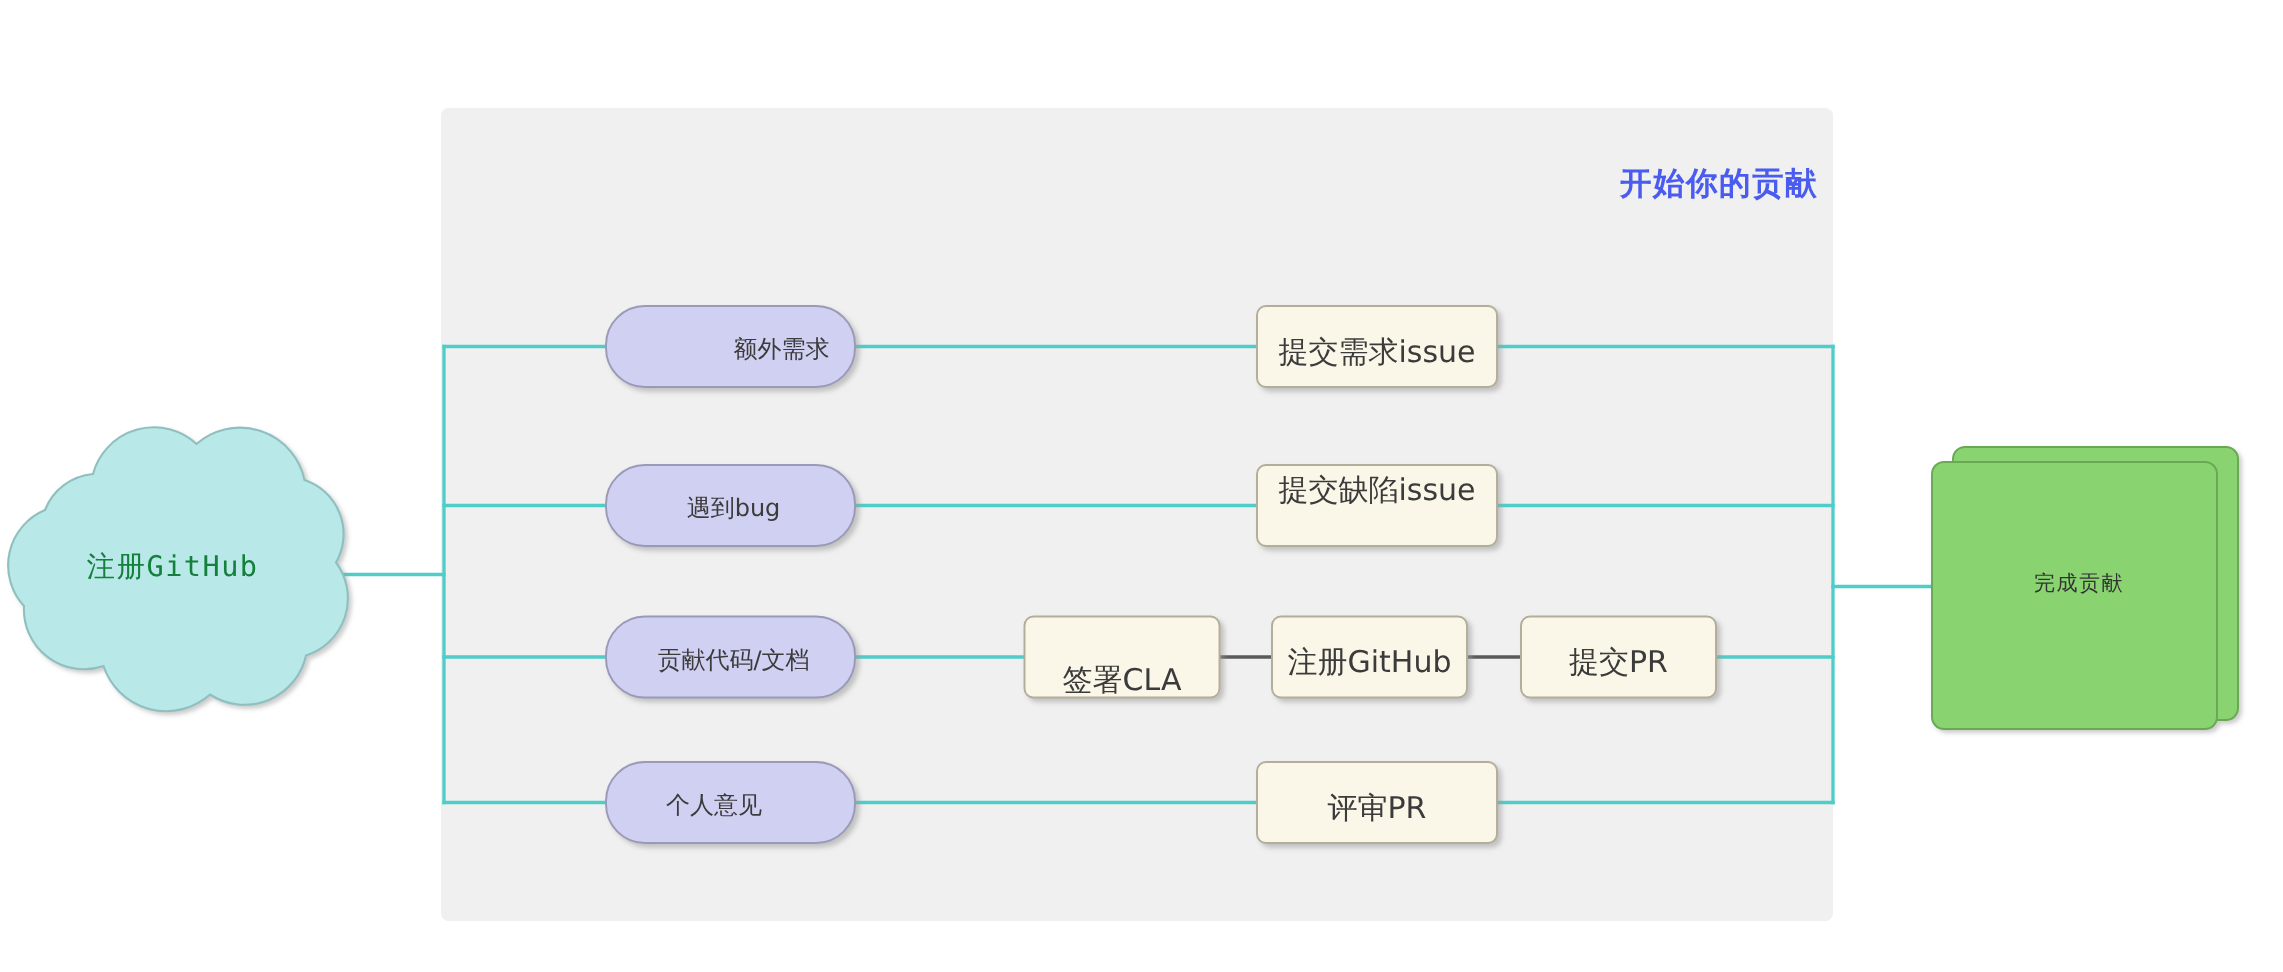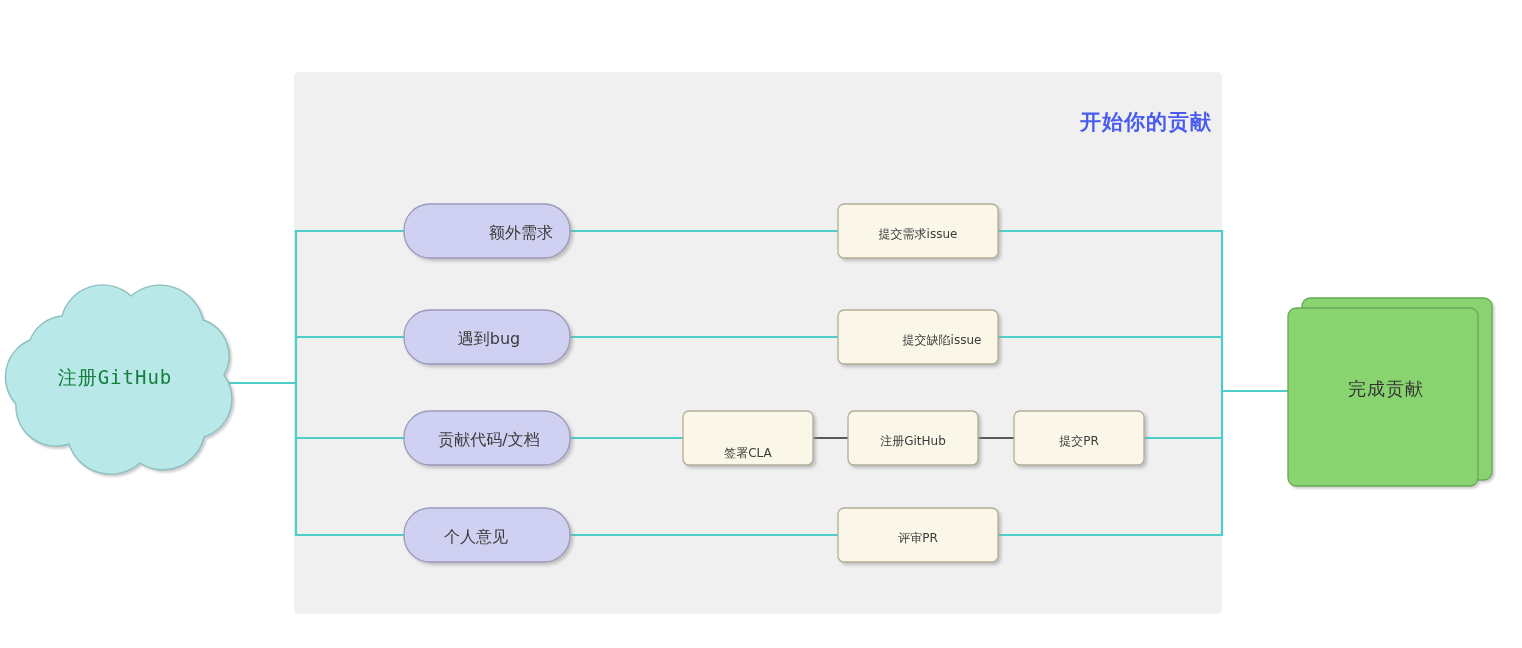--- a/index.html
+++ b/index.html
@@ -53,27 +53,27 @@
     font-size: 19px;
     letter-spacing: 1px;
     color: #15803d;
   }
   .purple-label {
     width: 168px; height: 58px;
     font-size: 16px;
     color: #3b3b3b;
   }
   .cream-label {
-    font-size: 12px;
+    font-size: 20px;
     color: #3b3b3b;
     height: 60px;
   }
   .green-label {
     left: 1288px; top: 365px; width: 196px; height: 48px;
-    font-size: 18px;
+    font-size: 14px;
     color: #333333;
     letter-spacing: 1px;
   }
 </style>
 </head>
 <body>
 
 <div id="canvas">
 
   <svg class="layer-svg" viewBox="0 0 1522 648" xmlns="http://www.w3.org/2000/svg">
@@ -180,21 +180,21 @@
   <div class="panel-title">开始你的贡献</div>
 
   <div class="node-label cloud-label">注册GitHub</div>
 
   <div class="node-label purple-label" style="left:405px; top:204px;margin-left:32px;">额外需求</div>
   <div class="node-label purple-label" style="left:405px; top:310px;">遇到bug</div>
   <div class="node-label purple-label" style="left:405px; top:411px;">贡献代码/文档</div>
   <div class="node-label purple-label" style="left:392px; top:508px;">个人意见</div>
 
   <div class="node-label cream-label" style="left:838px; top:204px; width:160px;">提交需求issue</div>
-  <div class="node-label cream-label" style="left:838px; top:310px; width:160px;padding-left:24px;">提交缺陷issue</div>
+  <div class="node-label cream-label" style="left:838px; top:296px; width:160px;">提交缺陷issue</div>
   <div class="node-label cream-label" style="left:683px; top:411px; width:130px;margin-top:12px;">签署CLA</div>
   <div class="node-label cream-label" style="left:848px; top:411px; width:130px;">注册GitHub</div>
   <div class="node-label cream-label" style="left:1014px; top:411px; width:130px;">提交PR</div>
   <div class="node-label cream-label" style="left:838px; top:508px; width:160px;">评审PR</div>
 
   <div class="node-label green-label">完成贡献</div>
 
 </div>
 
 </body></html>

